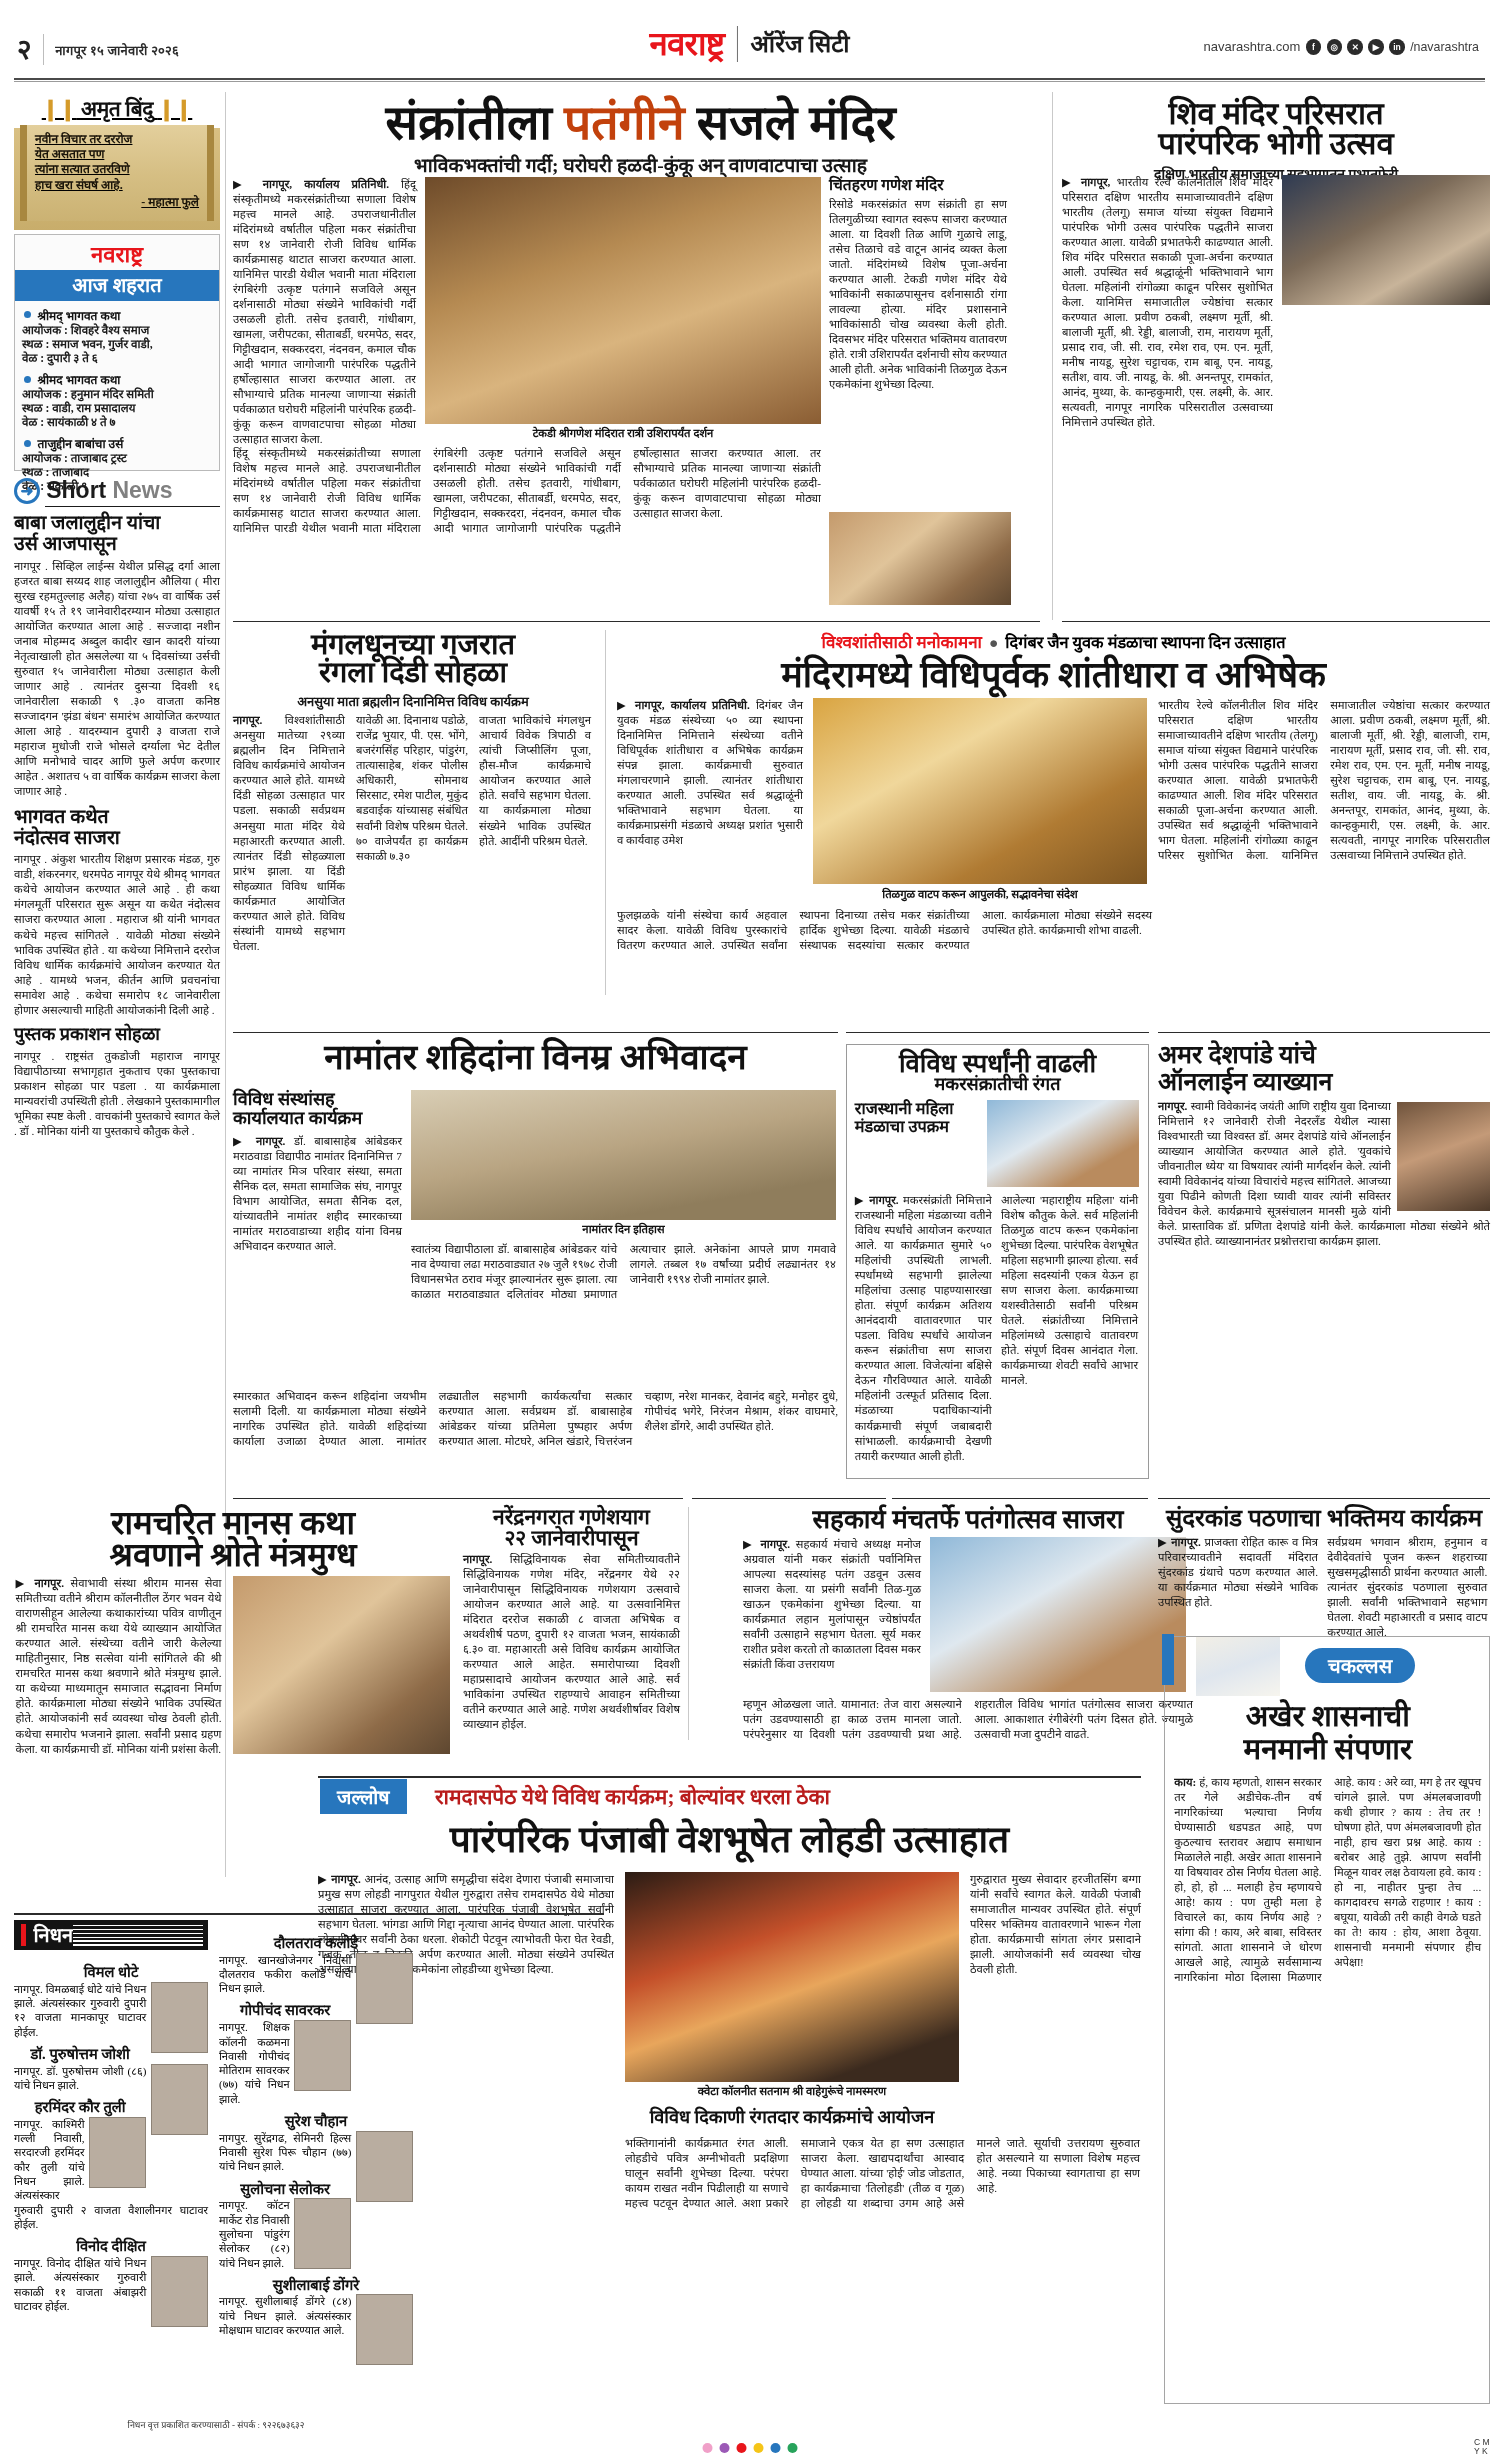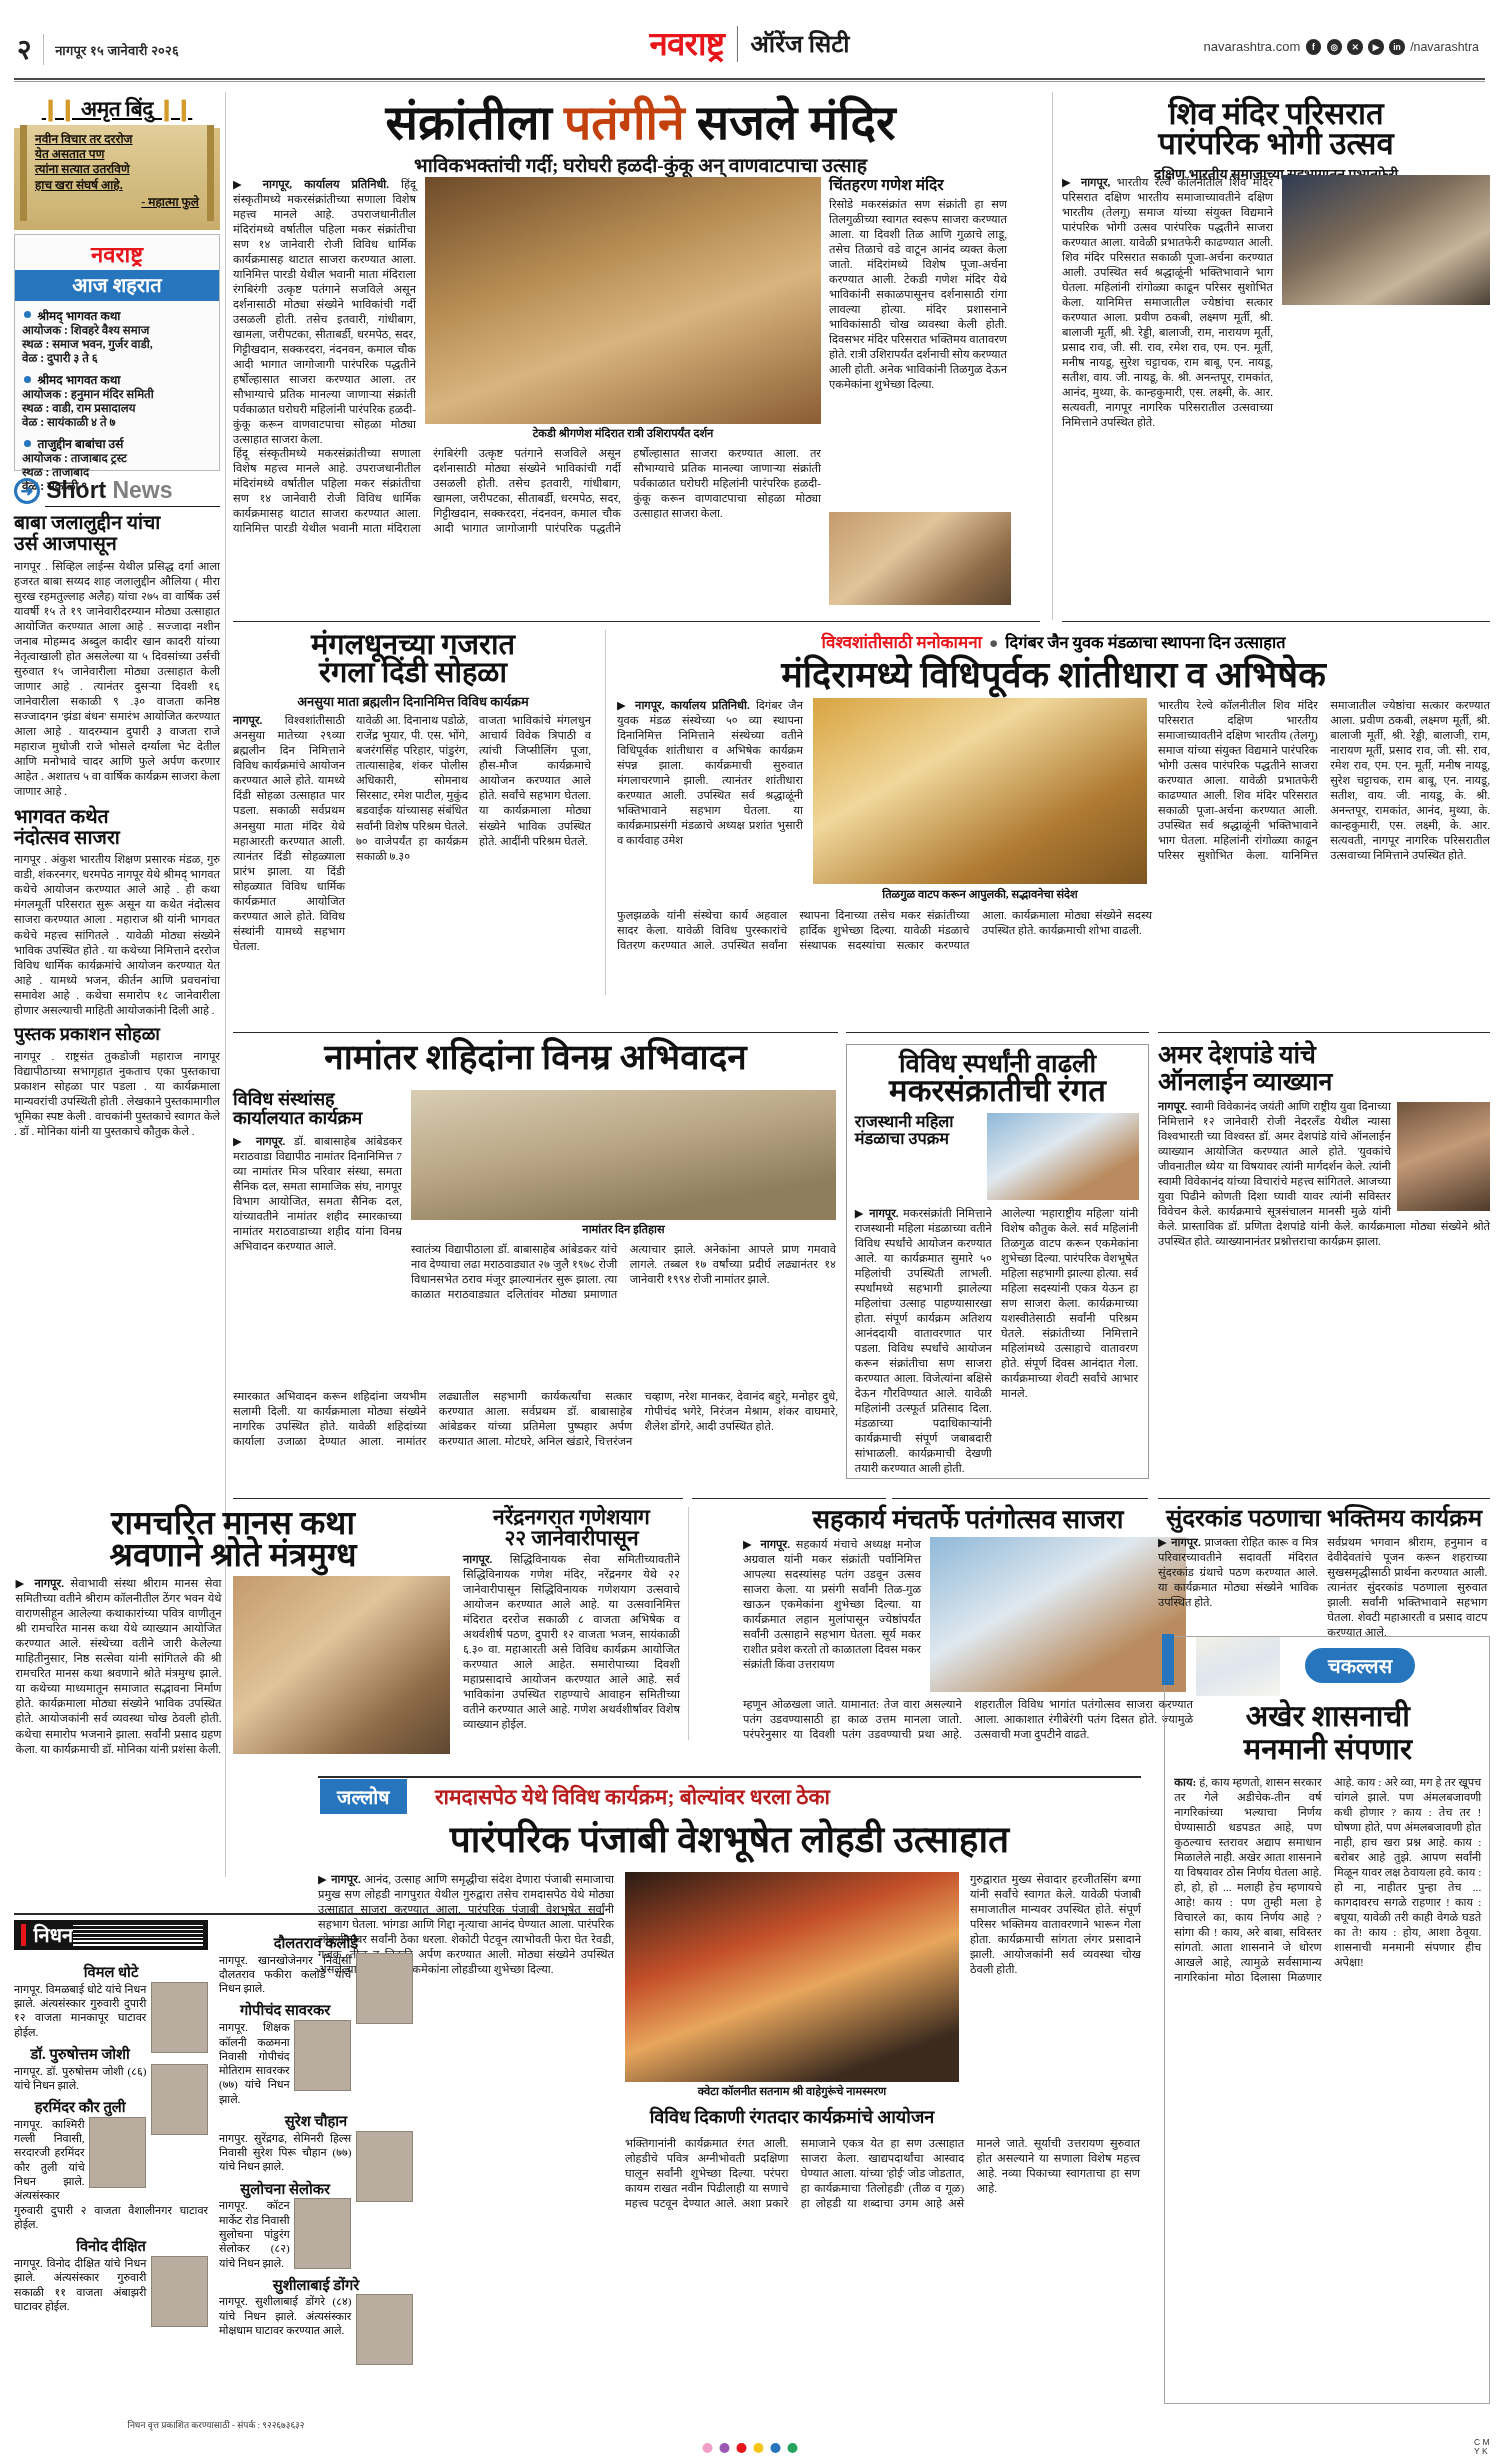--- a/index.html
+++ b/index.html
@@ -334,21 +334,21 @@
   </div>
   <div class="col" style="left:233px; top:1389px; width:605px;">
     <div class="body-txt" style="column-count:3; column-gap:12.4px;">
       <span>स्मारकात अभिवादन करून शहिदांना जयभीम सलामी दिली. या कार्यक्रमाला मोठ्या संख्येने नागरिक उपस्थित होते. यावेळी शहिदांच्या कार्याला उजाळा देण्यात आला. नामांतर लढ्यातील सहभागी कार्यकर्त्यांचा सत्कार करण्यात आला. सर्वप्रथम डॉ. बाबासाहेब आंबेडकर यांच्या प्रतिमेला पुष्पहार अर्पण करण्यात आला.</span>
       <span>मोटघरे, अनिल खंडारे, चित्तरंजन चव्हाण, नरेश मानकर, देवानंद बहुरे, मनोहर दुधे, गोपीचंद भगेरे, निरंजन मेश्राम, शंकर वाघमारे, शैलेश डोंगरे, आदी उपस्थित होते.</span>
     </div>
   </div>
 
   <div class="boxed" style="position:absolute; left:846px; top:1044px; width:303px; height:435px;">
     <div class="mainhead" style="font-size:25.6px;margin-top:6.2px;">विविध स्पर्धांनी वाढली</div>
-    <div class="mainhead" style="font-size:31px;">मकरसंक्रातीची रंगत</div>
+    <div class="mainhead" style="font-size:18px;">मकरसंक्रातीची रंगत</div>
     <div style="display:flex; gap:7.8px; padding:6.2px 7.8px 0;">
       <div style="width:124px;">
         <div class="hl" style="font-size:16.3px;">राजस्थानी महिला</div>
         <div class="hl" style="font-size:16.3px;">मंडळाचा उपक्रम</div>
       </div>
       <div class="photo ph-kite" style="width:152px;height:87px;"></div>
     </div>
     <div style="display:flex; gap:9.3px; padding:6.2px 7.8px;">
       <div style="width:137px;">
         <div class="body-txt">

